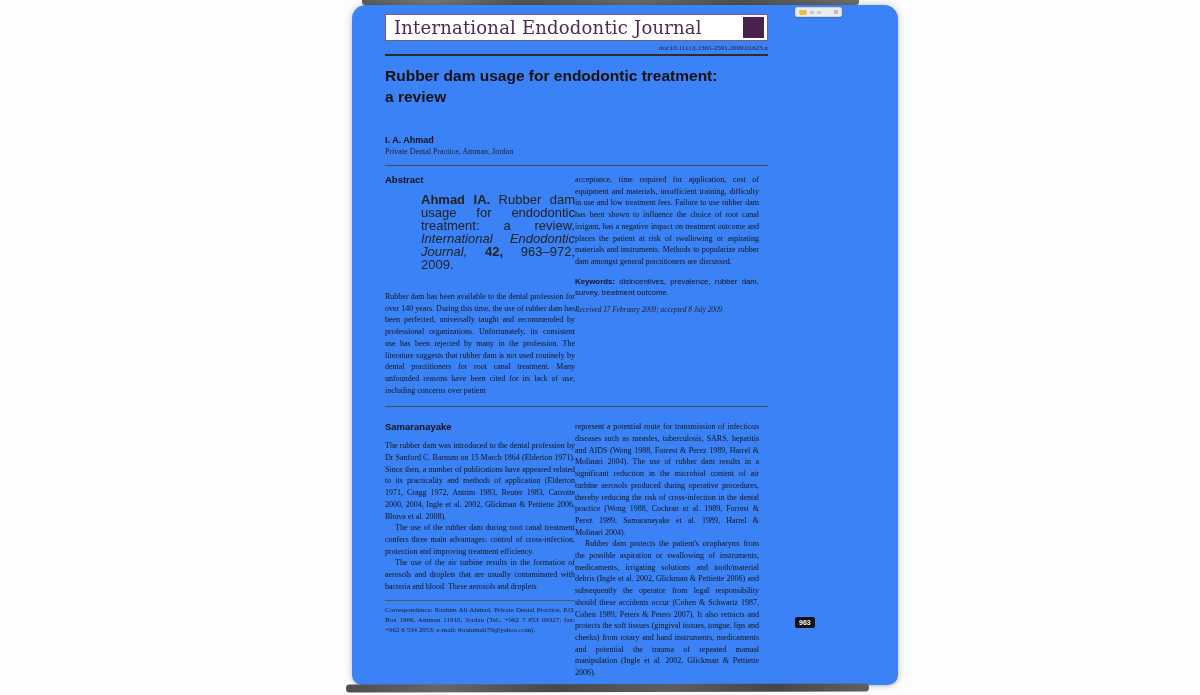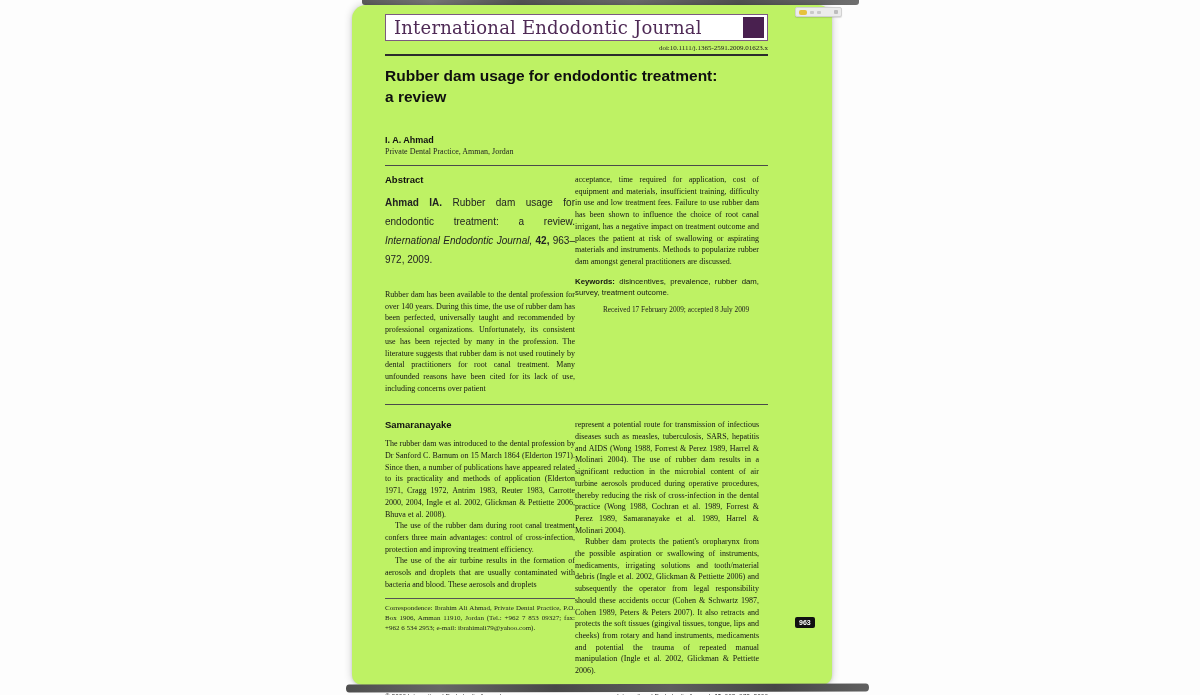--- a/index.html
+++ b/index.html
@@ -1,22 +1,22 @@
 <!DOCTYPE html>
 <html><head>
 <meta charset="utf-8">
 <style>
   * { margin:0; padding:0; box-sizing:border-box; }
   html,body { width:1200px; height:695px; overflow:hidden; background:#ffffff;
               font-family:"Liberation Sans", sans-serif; }
   .stage { position:relative; width:1200px; height:695px; background:#fdfdfd; }
 
   
-  .sheet { position:absolute; left:352px; top:5px; width:480px; height:680px;
-           background:#bef264; border-radius:14px 14px 10px 10px;
+  .sheet { position:absolute; left:352px; top:5px; width:546px; height:680px;
+           background:#3b82f6; border-radius:14px 14px 10px 10px;
            box-shadow:0 0 9px rgba(0,0,0,0.20), 0 1px 3px rgba(0,0,0,0.12); }
 
   
   .edge-top { position:absolute; left:362px; top:0; width:497px; height:5px;
               background:linear-gradient(90deg,#5c5c5c,#787878 14%,#545454 32%,#6b6b6b 55%,#525252 76%,#6f6f6f);
               border-radius:0 0 3px 3px; }
   .edge-bottom { position:absolute; left:346px; top:684px; width:523px; height:8px;
               background:linear-gradient(90deg,#4e4e4e,#666 18%,#484848 40%,#5e5e5e 62%,#464646 82%,#606060);
               border-radius:4px/5px; transform:rotate(-0.12deg); }
 
@@ -54,32 +54,32 @@
   .affiliation { margin-top:2px; font-family:"Liberation Serif", serif; font-size:8px; color:#222; }
   .rule-author { margin-top:9px; }
 
   .two-col { display:flex; }
   .col-l { width:190px; }
   .col-r { width:184px; }
 
   .abstract-row { margin-top:8px; }
   .sec-heading { font-size:9.5px; font-weight:bold; color:#111; margin-bottom:8px; }
 
-  .citation { font-size:10px; line-height:19px; color:#222; text-align:justify; }
+  .citation { font-size:13px; line-height:13px; color:#222; text-align:justify;margin-left:36px; }
   .citation i { font-style:italic; }
 
   .body-text { font-family:"Liberation Serif", serif; font-size:8px; line-height:11.7px;
                text-align:justify; color:#141414; }
   .mt8 { margin-top:20px; }
   .indent { text-indent:10px; }
 
   .keywords { margin-top:8px; font-size:7.8px; line-height:11px; text-align:justify; color:#141414; }
   .keywords b { font-weight:bold; }
-  .received { margin-top:7px; font-family:"Liberation Serif", serif; 
-              font-size:7.3px; color:#222;margin-left:28px; }
+  .received { margin-top:7px; font-family:"Liberation Serif", serif; font-style:italic;
+              font-size:7.3px; color:#222; }
 
   .rule-mid { margin-top:10px; }
   .intro-row { margin-top:14px; }
 
   .footnote-rule { margin-top:8px; border-top:1px solid #555; }
   .footnote { margin-top:4px; font-family:"Liberation Serif", serif; font-size:7px;
               line-height:10px; text-align:justify; color:#1c1c1c; }
 
   .footer-row { margin-top:16px; display:flex; justify-content:space-between;
                 font-size:6.5px; color:#333; }

